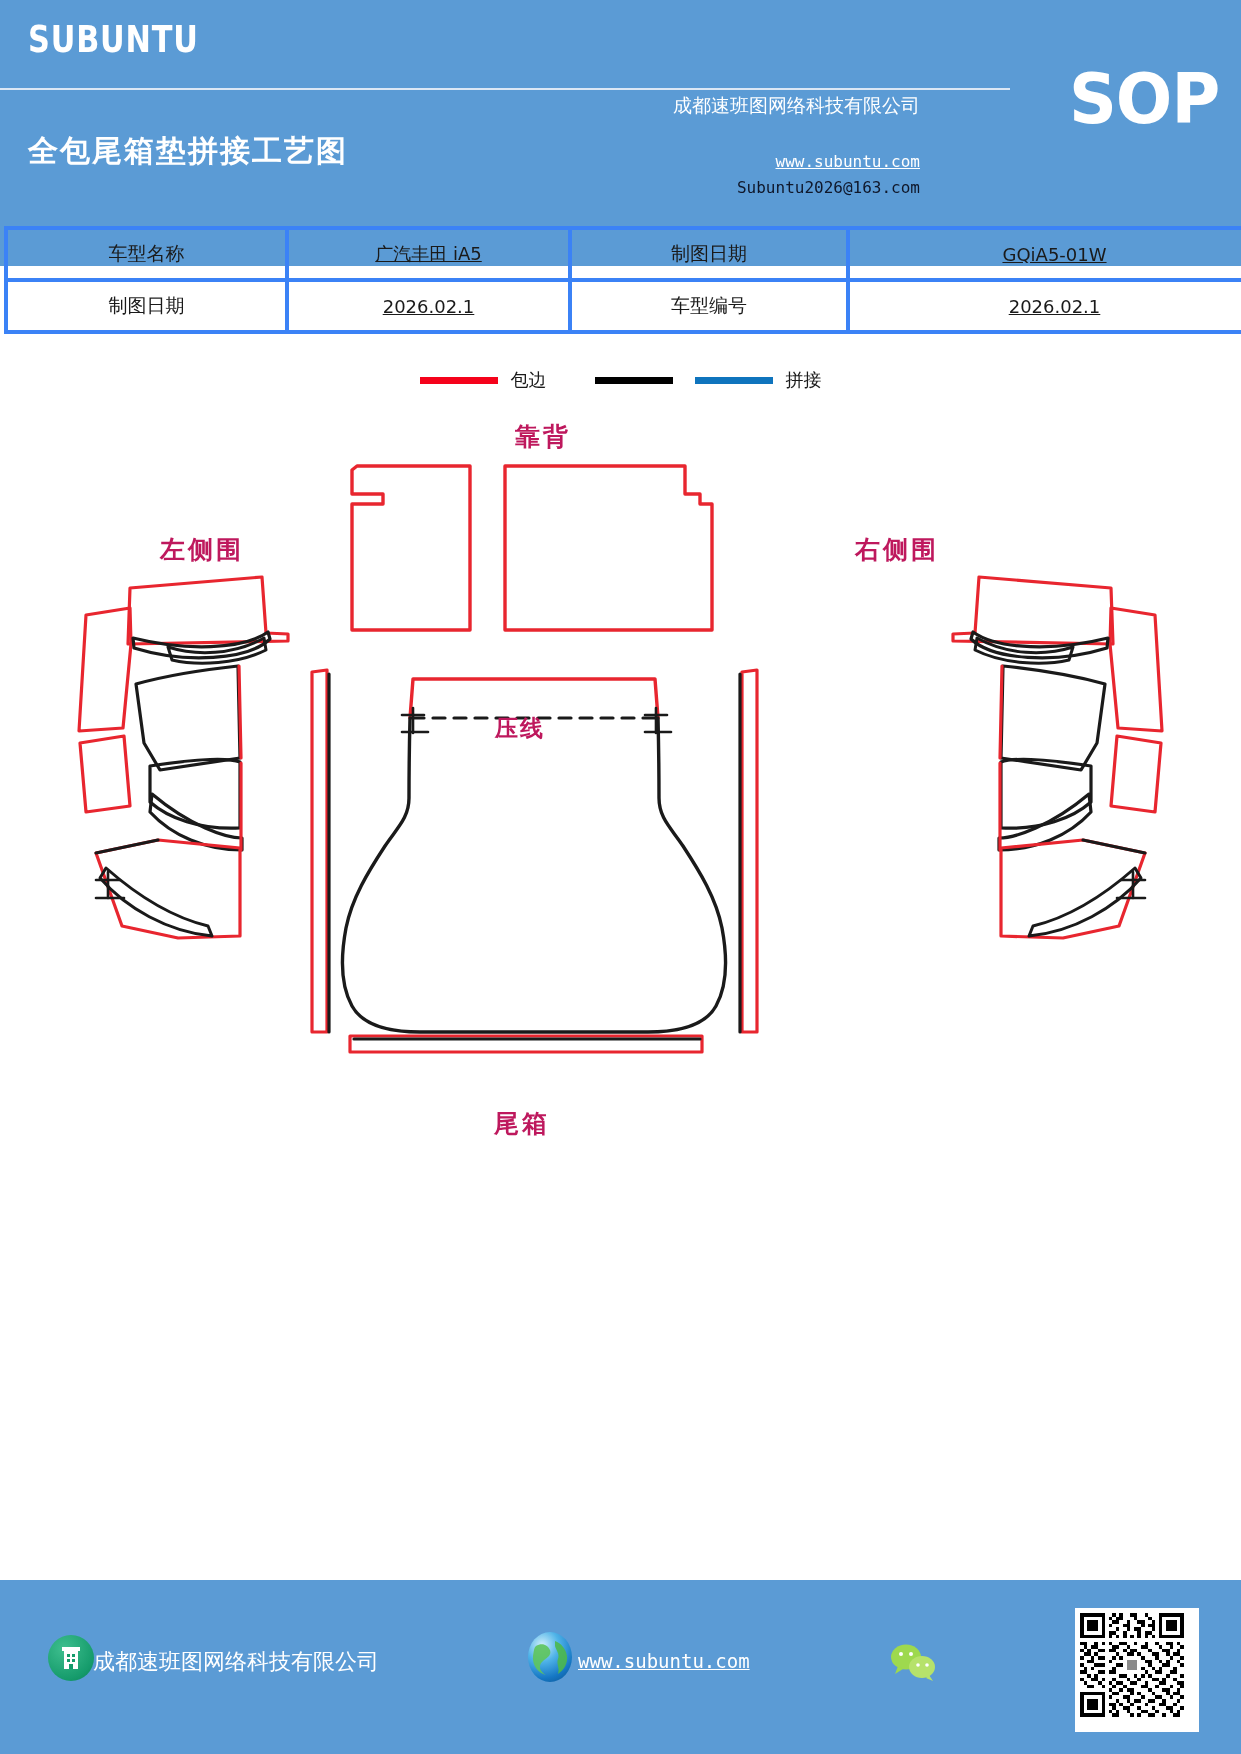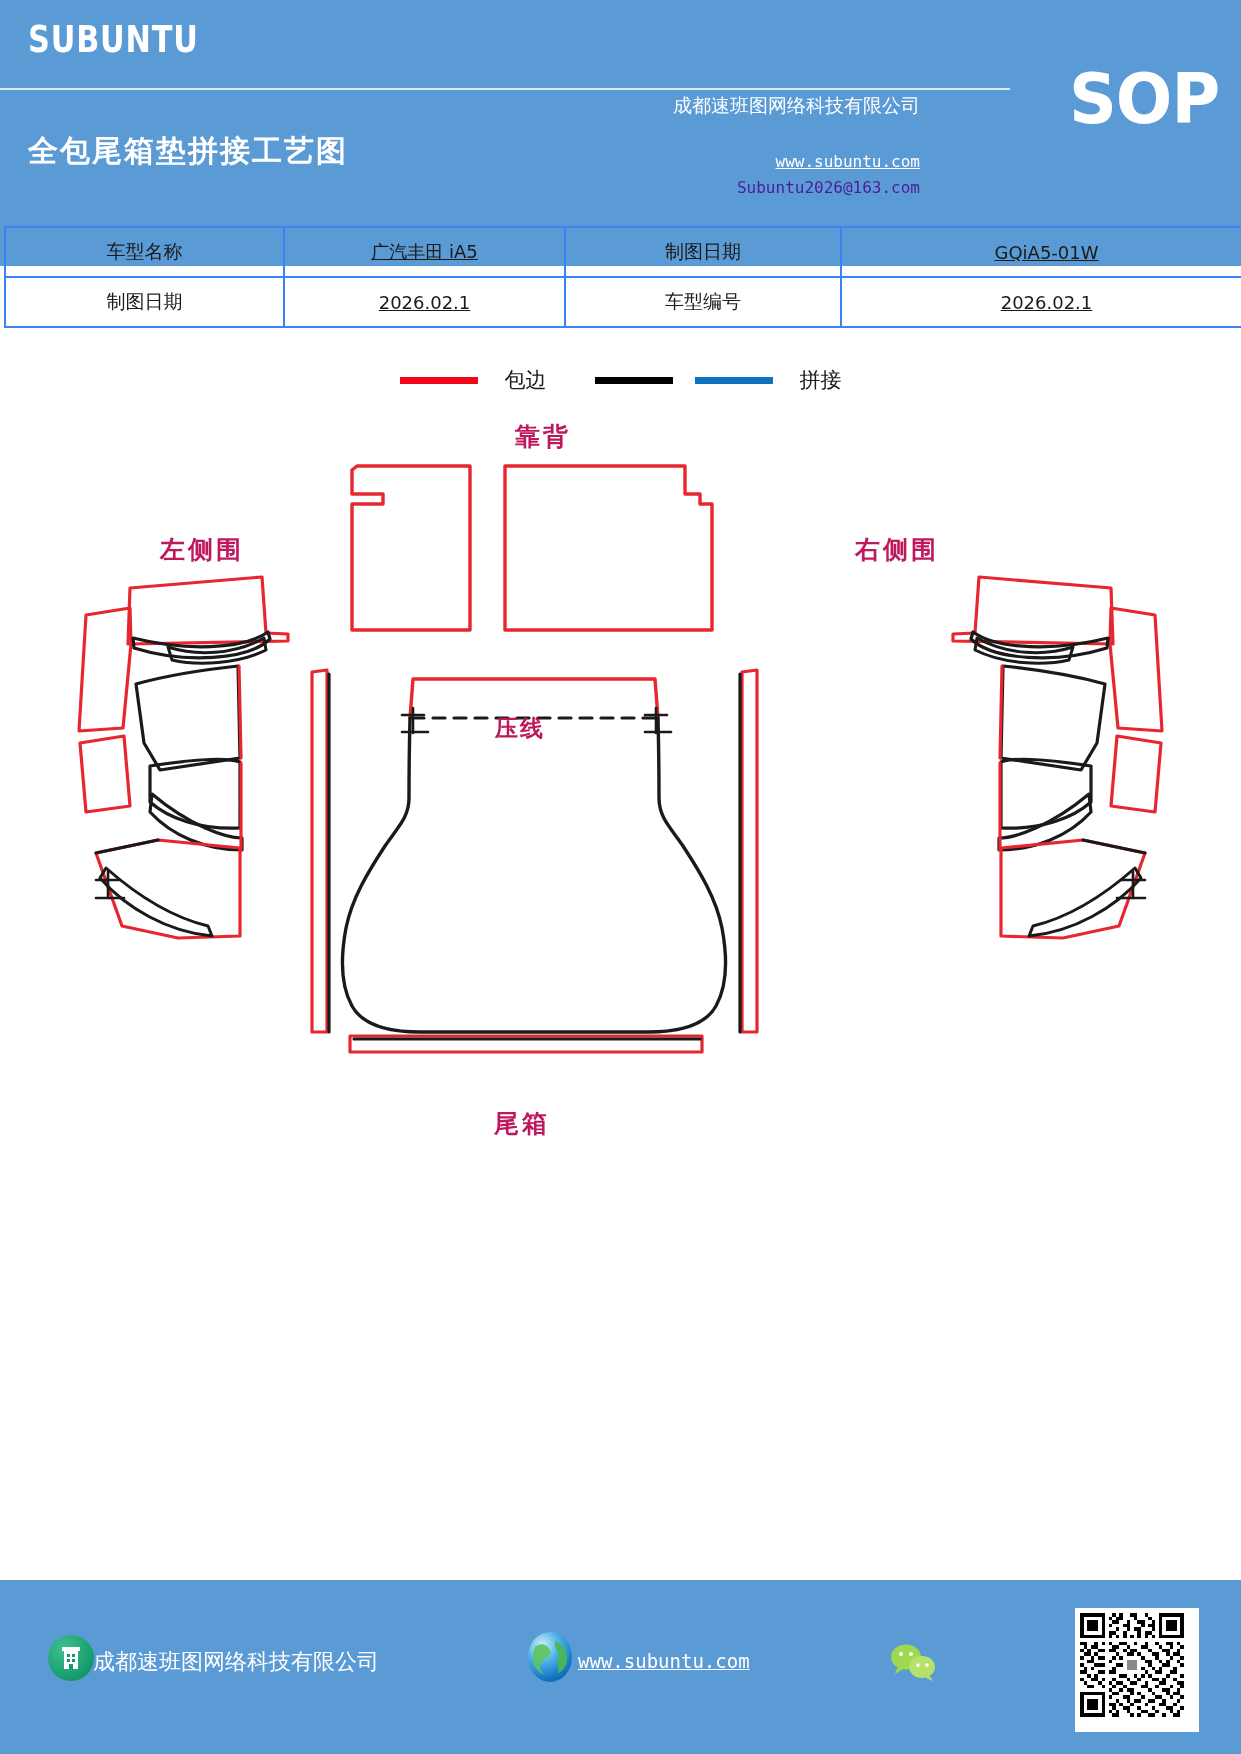--- a/index.html
+++ b/index.html
@@ -70,21 +70,21 @@
     color: #ffffff;
     font-family: "DejaVu Sans Mono", monospace;
     text-decoration: underline;
   }
   .hdr-mail {
     position: absolute;
     left: 500px; top: 178px;
     width: 420px;
     text-align: right;
     font-size: 16px;
-    color: #4c1d95;
+    color: #0f172a;
     font-family: "DejaVu Sans Mono", monospace;
   }
   .sop-badge {
     position: absolute;
     right: 22px; top: 58px;
     font-size: 70px;
     font-weight: bold;
     color: #ffffff;
     font-family: "DejaVu Sans", sans-serif;
     letter-spacing: -1px;
@@ -94,21 +94,21 @@
 
   
   .info-table {
     position: absolute;
     left: 4px; top: 226px;
     width: 1231px;
     border-collapse: collapse;
     table-layout: fixed;
   }
   .info-table td {
-    border: 2px solid #3b82f6;
+    border: 4px solid #3b82f6;
     height: 46px;
     text-align: center;
     vertical-align: middle;
     font-size: 19px;
     color: #1a1a1a;
     font-family: "DejaVu Serif", serif;
   }
   .info-table td.val {
     font-family: "DejaVu Sans", sans-serif;
     font-size: 18px;
@@ -136,24 +136,24 @@
   }
   .swatch {
     width: 78px;
     height: 7px;
     display: inline-block;
   }
   .sw-red { background: #f5021b; }
   .sw-black { background: #000000; }
   .sw-blue { background: #0f74bd; margin-left: 22px; }
   .legend-label {
-    font-size: 21px;
+    font-size: 18px;
     color: #1a1a1a;
     font-family: "DejaVu Sans", sans-serif;
-    margin-left: 27px;
+    margin-left: 13px;
     font-weight: 500;
   }
   .legend-gap { width: 48px; }
 
   
   .diagram-wrap {
     position: absolute;
     left: 0; top: 398px;
     width: 1241px;
     height: 720px;

